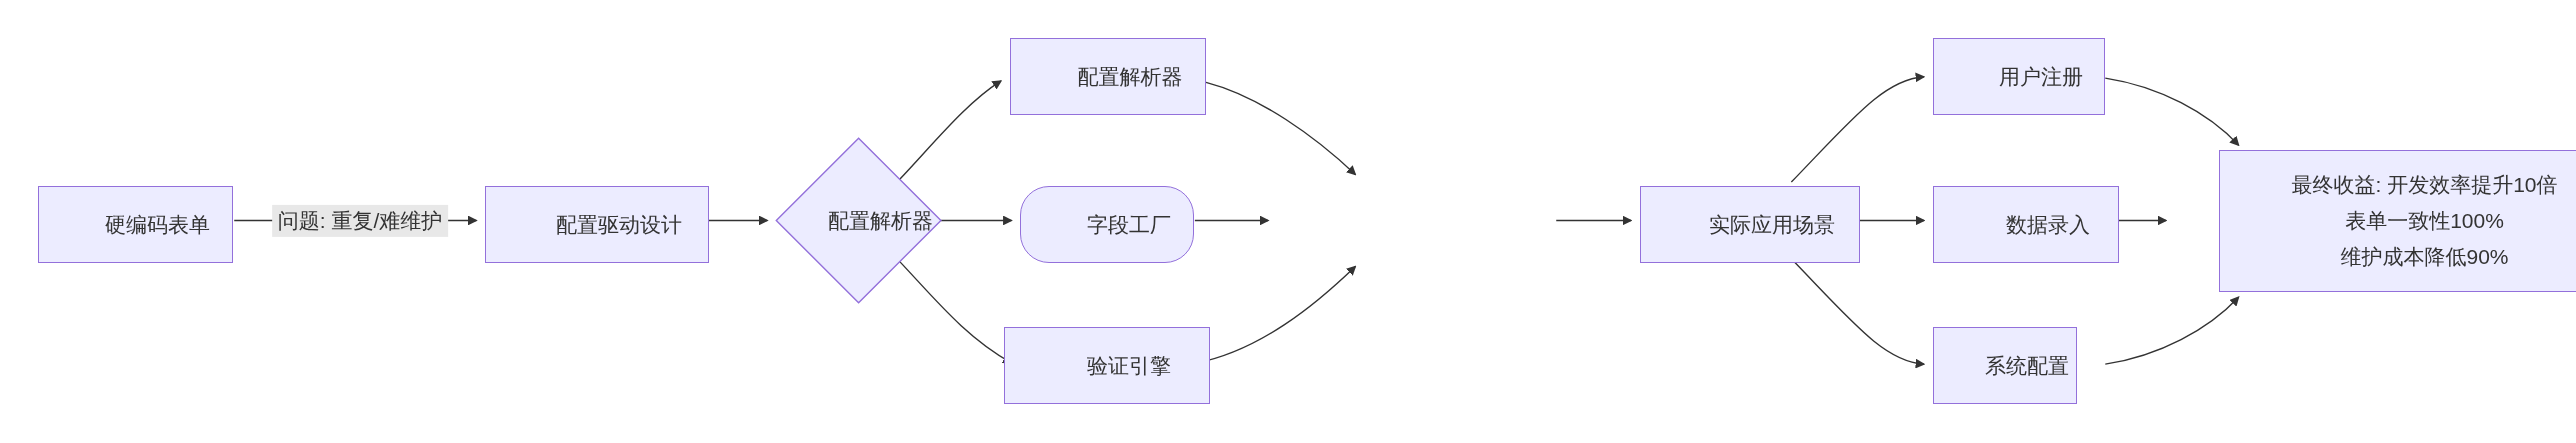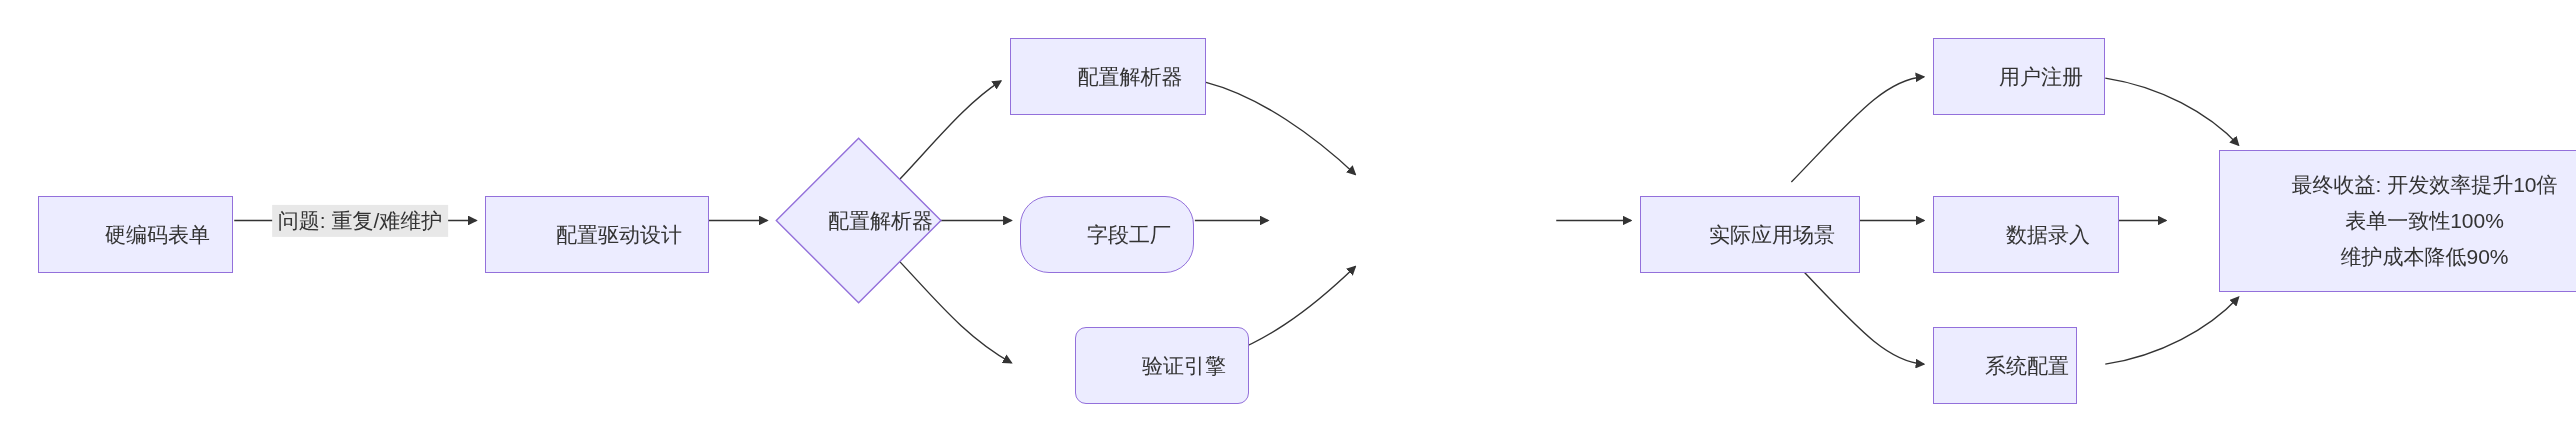--- a/index.html
+++ b/index.html
@@ -38,21 +38,21 @@
     justify-content: center;
     text-align: center;
     line-height: 1.2;
     padding-left: 44px;
   }
   .node.plain {
     background: transparent;
     border: none;
   }
   .row-top    { top: 38px;  height: 77px; }
-  .row-mid    { top: 196px; height: 77px; }
+  .row-mid    { top: 186px; height: 77px; }
   .row-bottom { top: 327px; height: 77px; }
 
   .multiline { flex-direction: column; margin-left: 44px; }
   .multiline .tline { line-height: 36px; white-space: nowrap; }
 
   .edge-label {
     position: absolute;
     transform: translate(-50%, -50%);
     background: var(--label-bg, #e8e8e8);
     color: var(--text-color, #333333);
@@ -111,21 +111,21 @@
   <div class="edge-label" style="left:360px; top:221px;">问题: 重复/难维护</div>
 
   <div class="node row-mid" style="left:485px; width:224px;">配置驱动设计</div>
 
   <div class="node plain" style="left:776px; top:138px; width:165px; height:165px;">配置解析器</div>
 
   <div class="node row-top" style="left:1010px; width:196px;">配置解析器</div>
 
   <div class="node row-mid" style="left:1020px; width:174px;border-radius:29px;">字段工厂</div>
 
-  <div class="node row-bottom" style="left:1075px; width:174px;border-radius:11px;">验证引擎</div>
+  <div class="node row-bottom" style="left:1004px; width:206px;">验证引擎</div>
 
 
   <div class="node row-mid" style="left:1640px; width:220px;">实际应用场景</div>
 
   <div class="node row-top" style="left:1933px; width:172px;">用户注册</div>
 
   <div class="node row-mid" style="left:1933px; width:186px;">数据录入</div>
 
   <div class="node row-bottom" style="left:1933px; width:144px;">系统配置</div>
 

